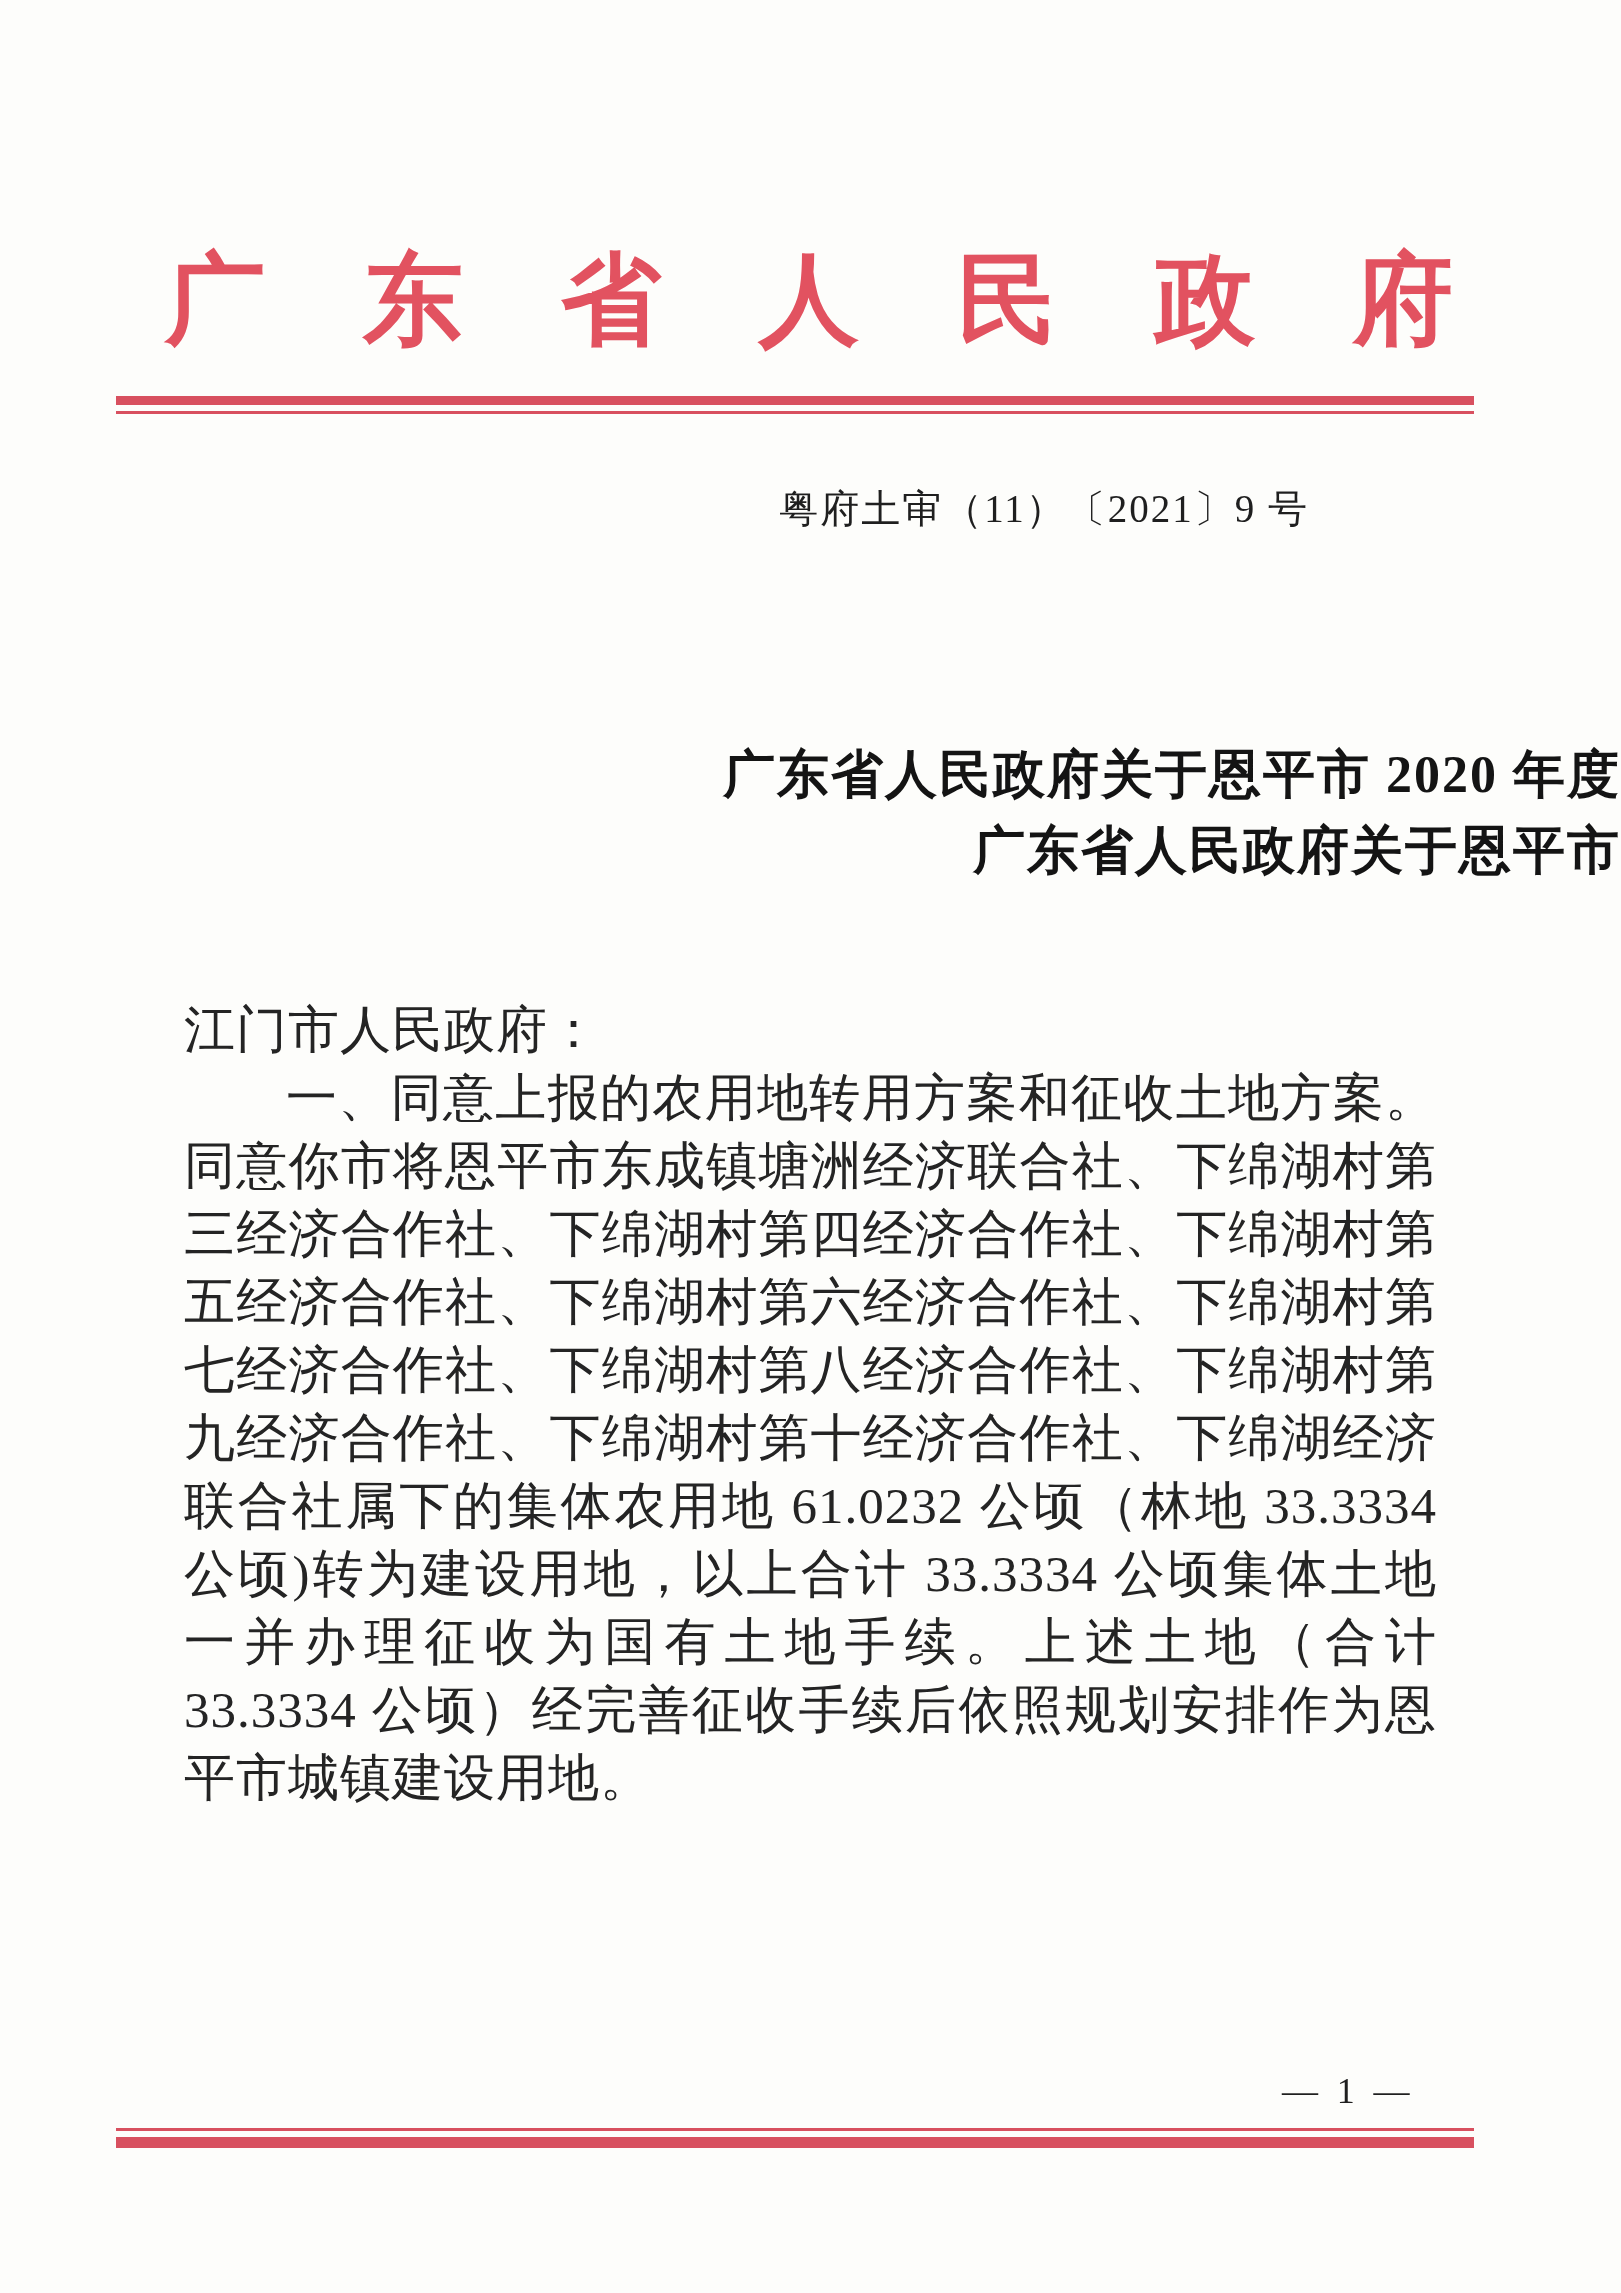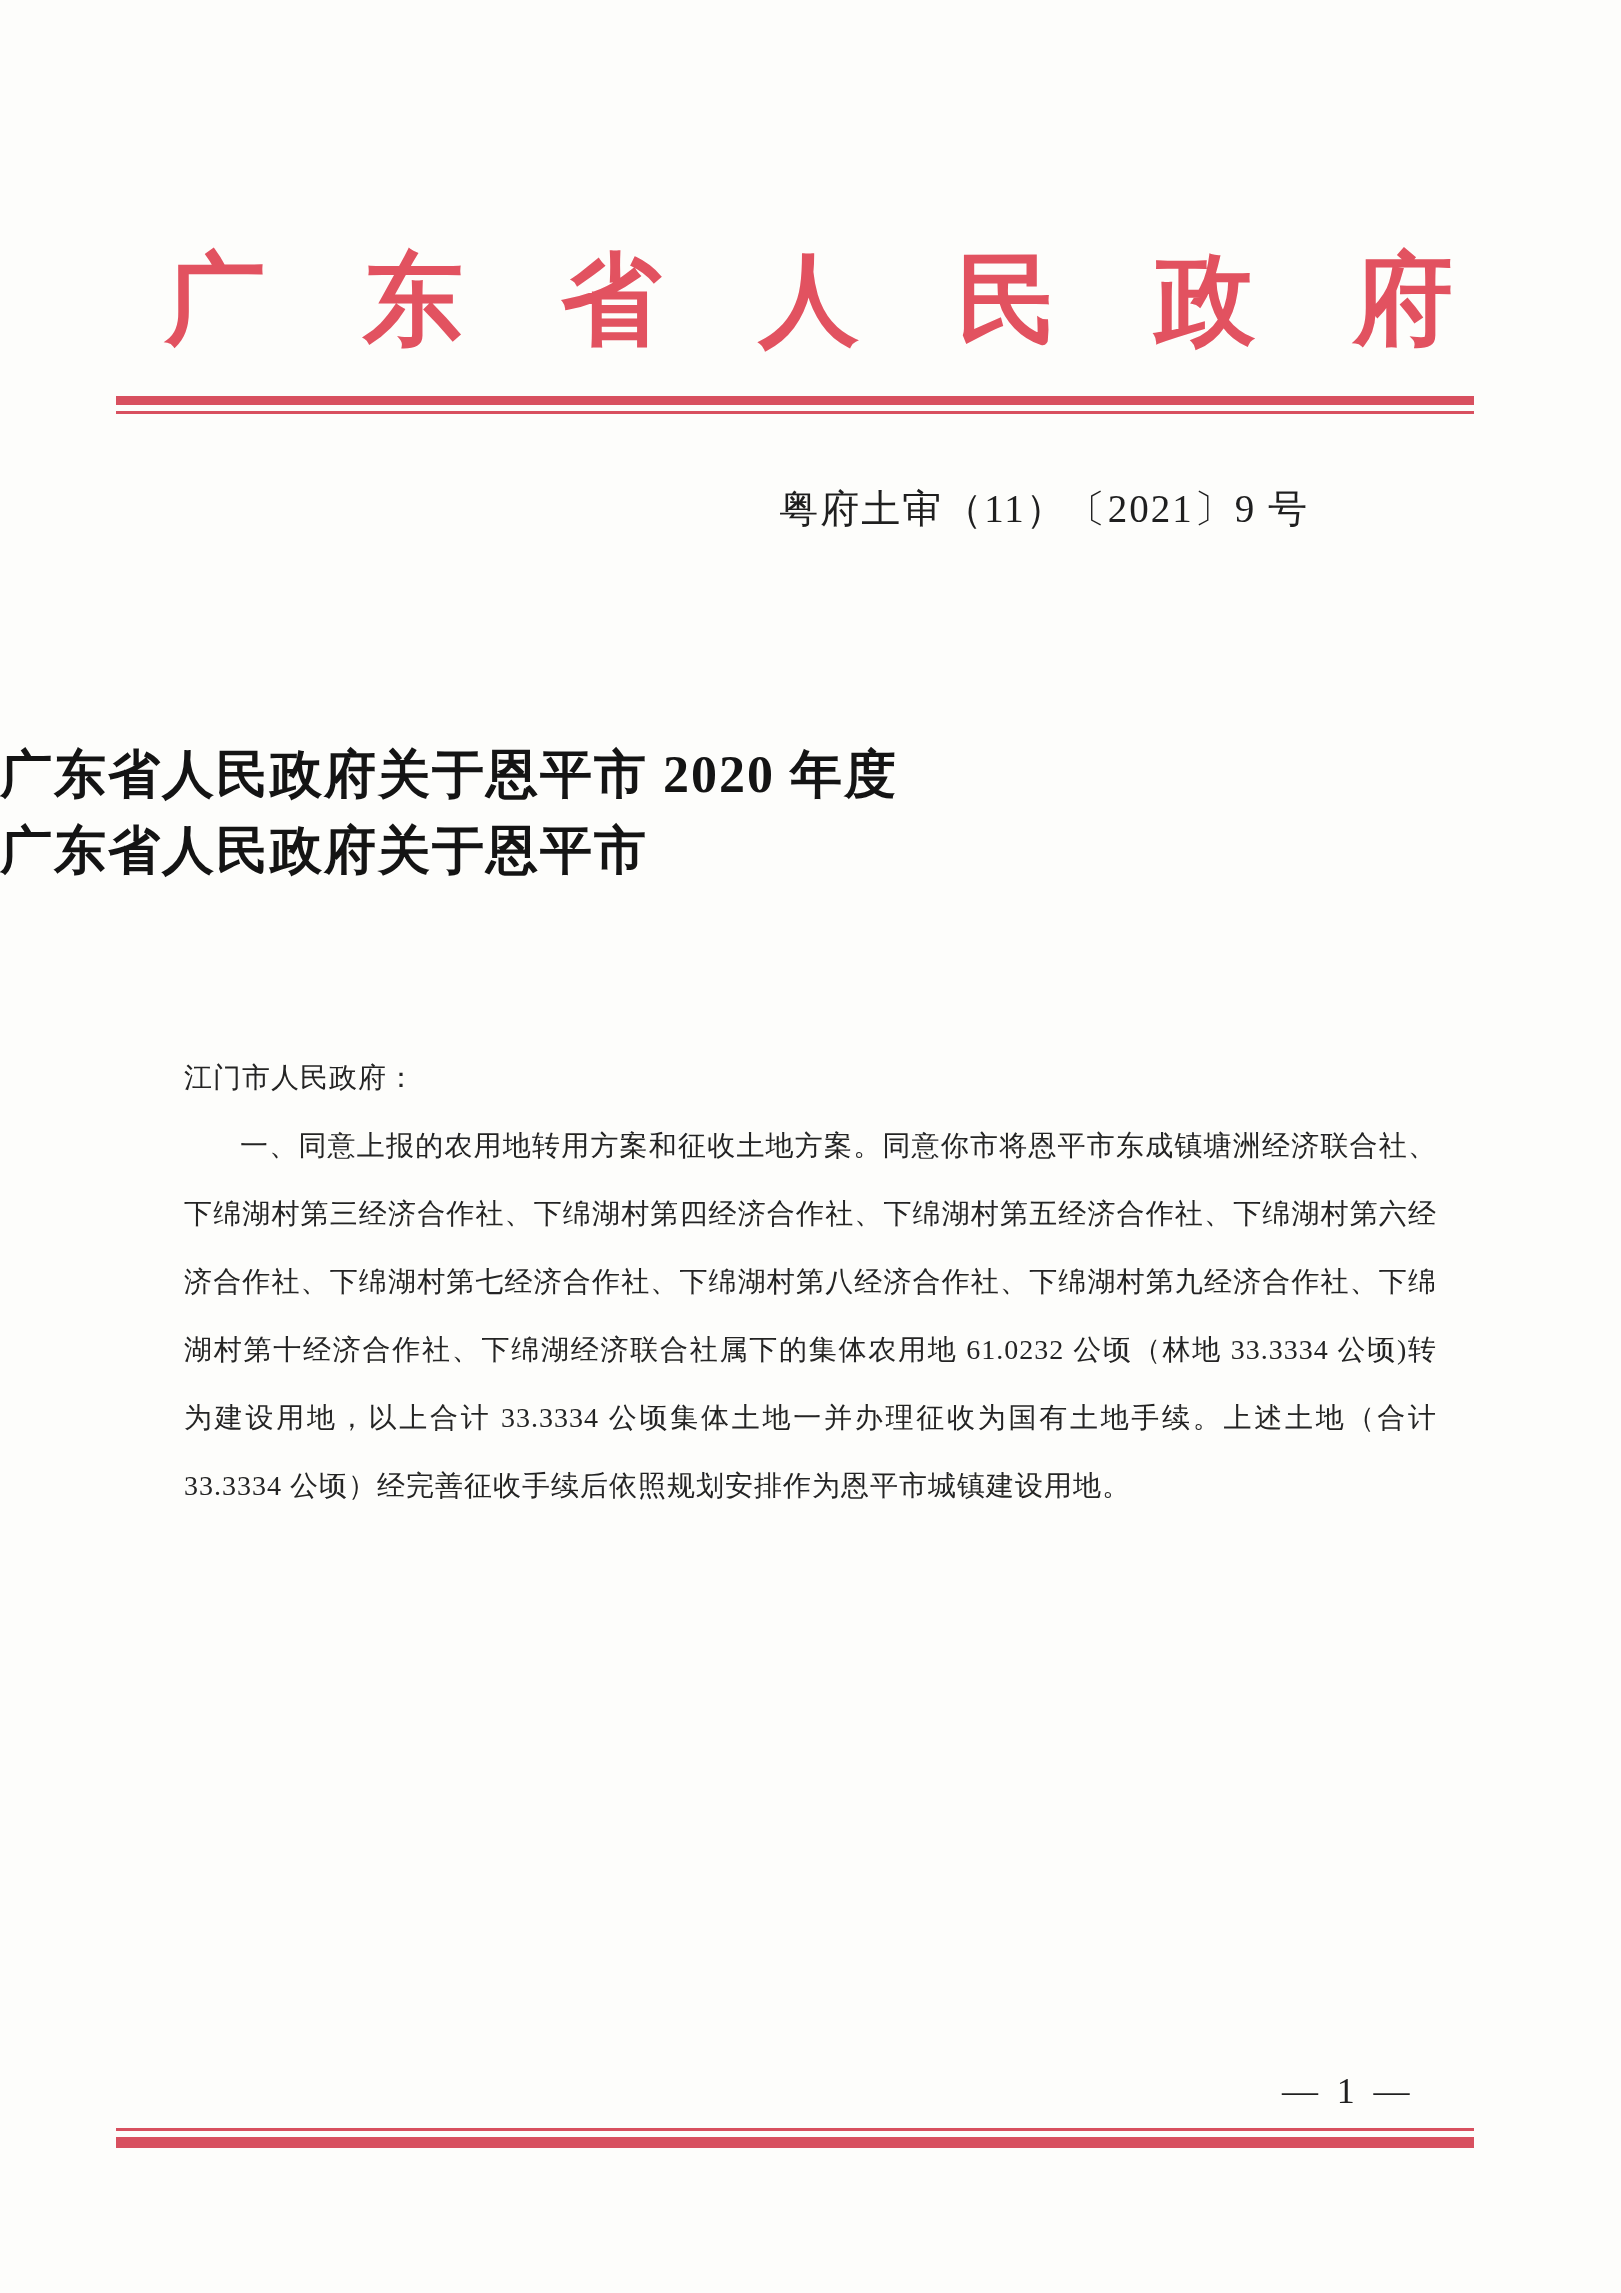--- a/index.html
+++ b/index.html
@@ -52,34 +52,34 @@
     letter-spacing: 2px;
     color: #1f1f1f;
     white-space: nowrap;
   }
   
   .doc-title {
     position: absolute;
     top: 737px;
     left: 0;
     width: 100%;
-    text-align: left;
+    text-align: right;
     font-weight: 700;
     color: #141414;
     font-size: 52px;
     line-height: 76px;
     letter-spacing: 2px;
   }
   
   .body-text {
     position: absolute;
-    top: 1044px;
+    top: 996px;
     left: 184px;
     width: 1253px;
-    font-size: 28px;
+    font-size: 51px;
     line-height: 68px;
     color: #242424;
     text-align: justify;
     letter-spacing: 1px;
   }
   .body-text p {
     margin: 0;
     text-indent: 2em;
   }
   .body-text p.salutation {

